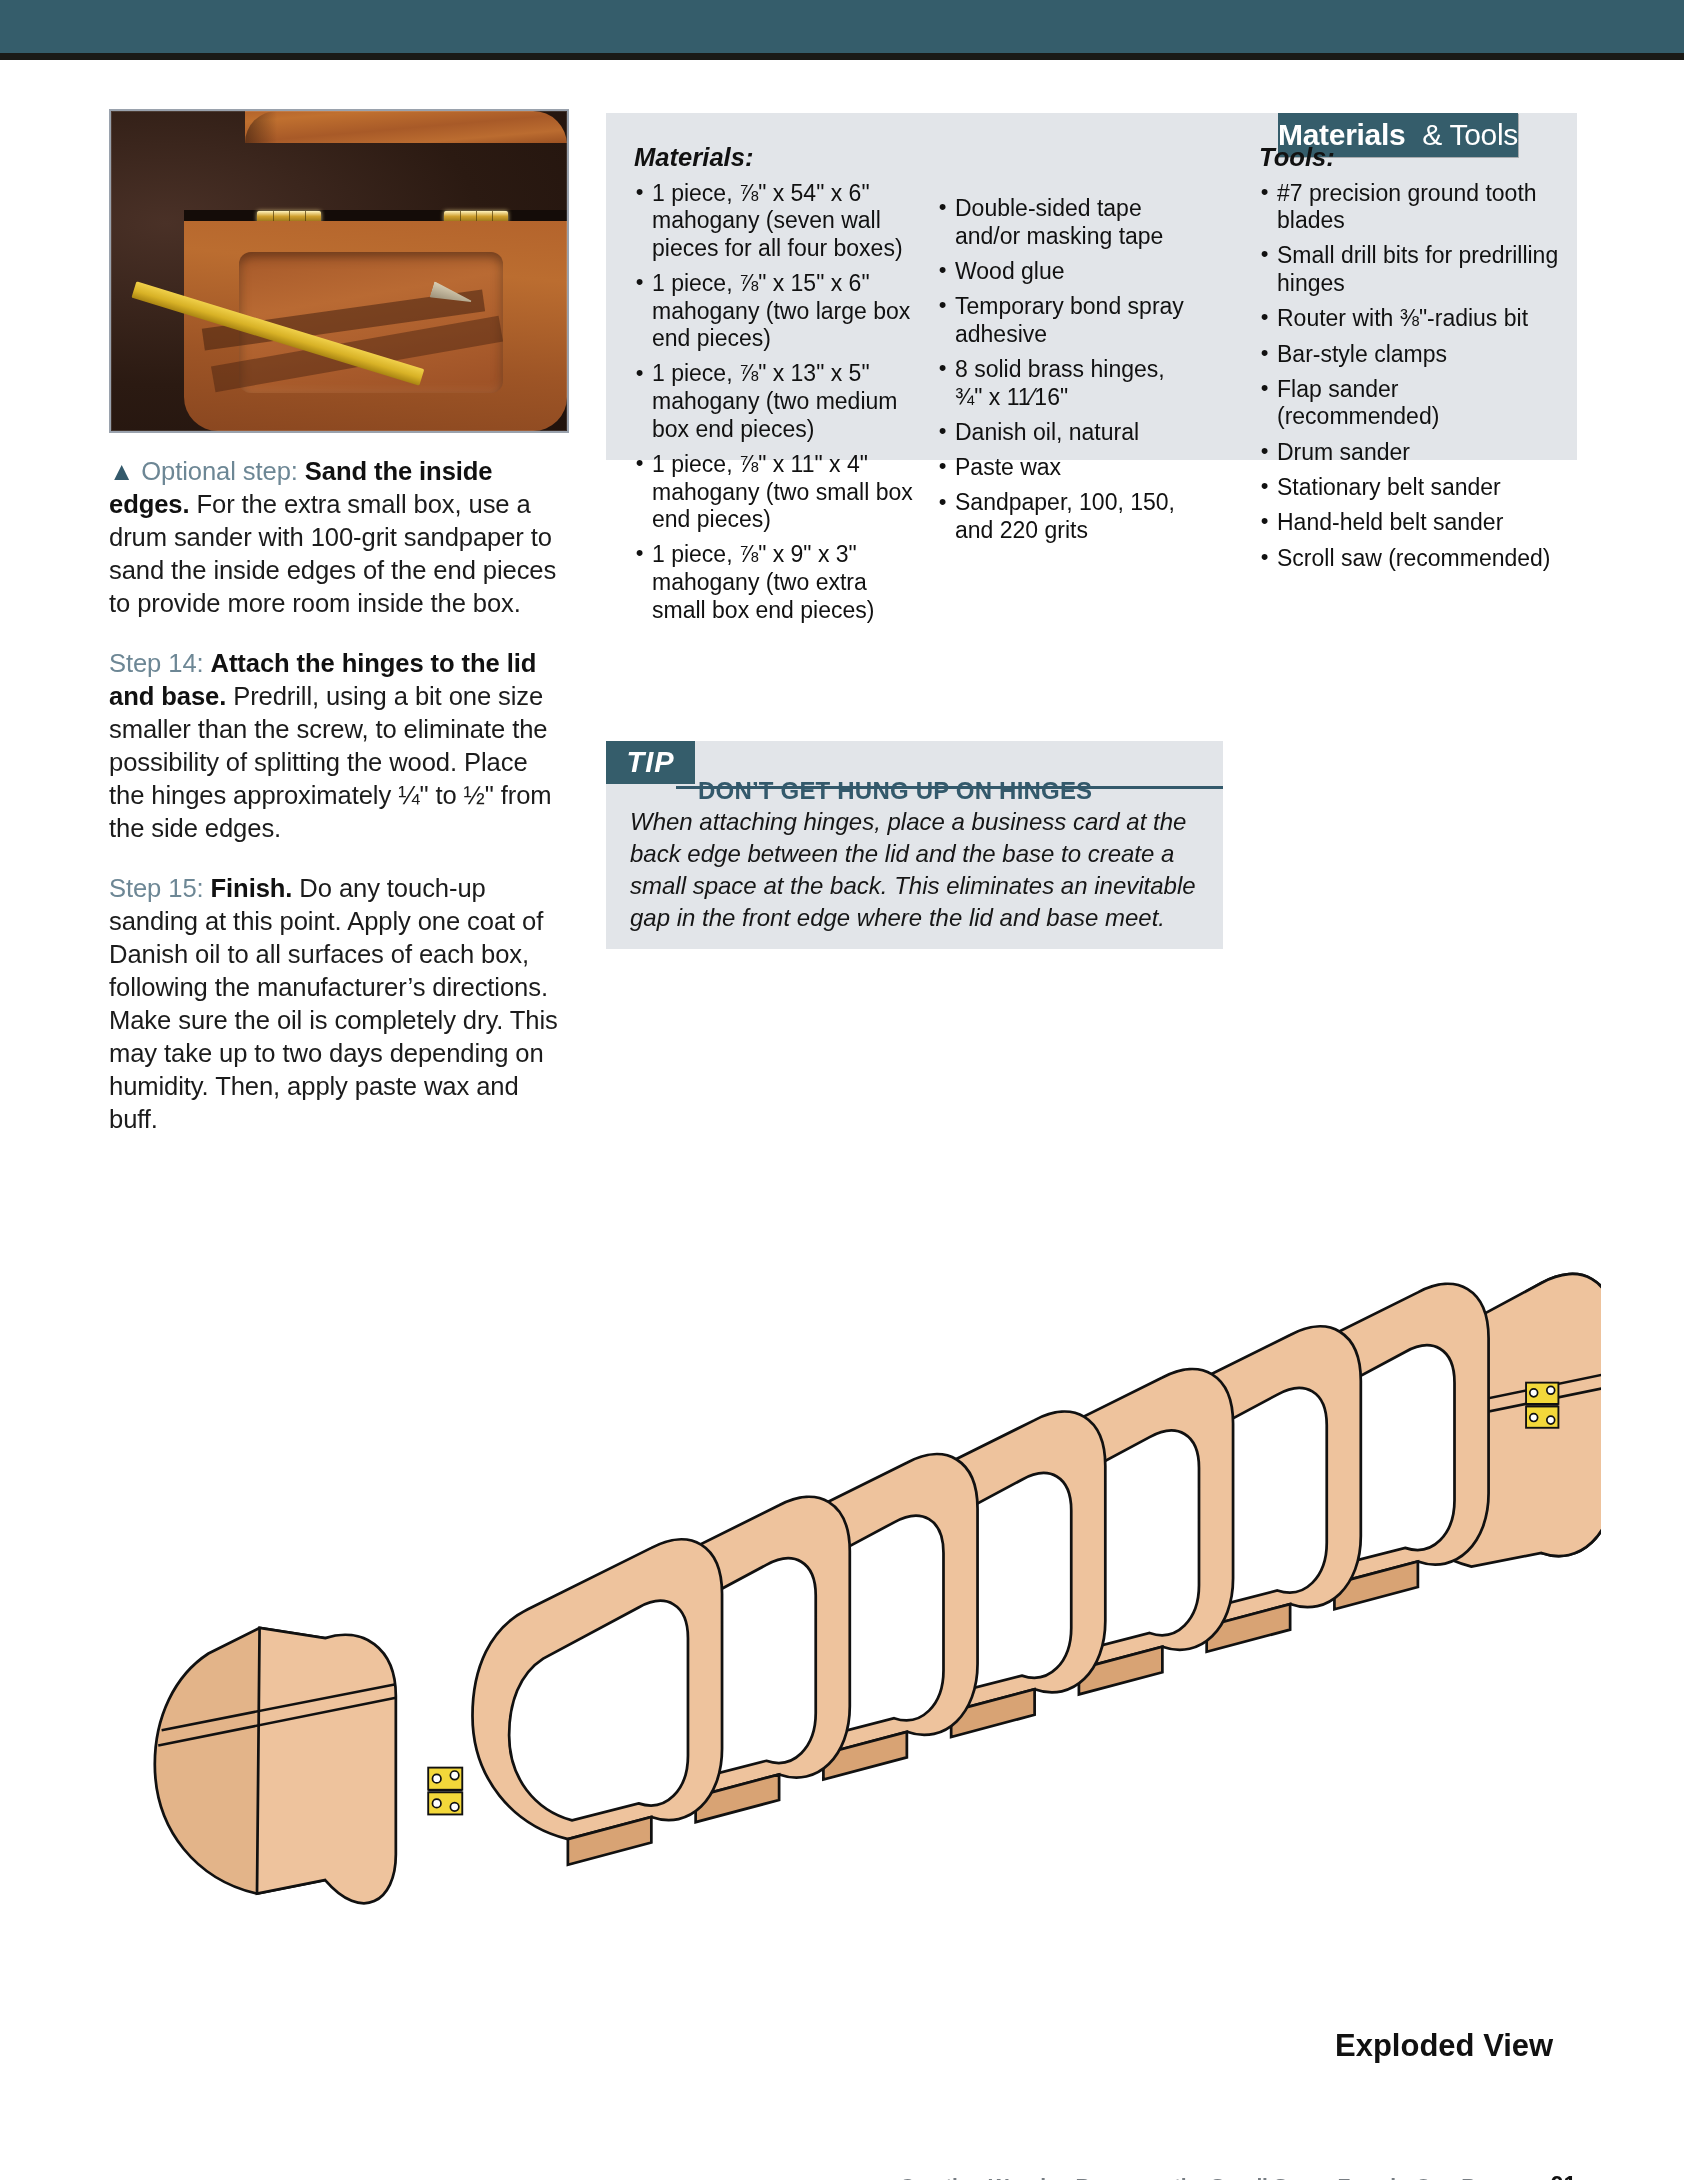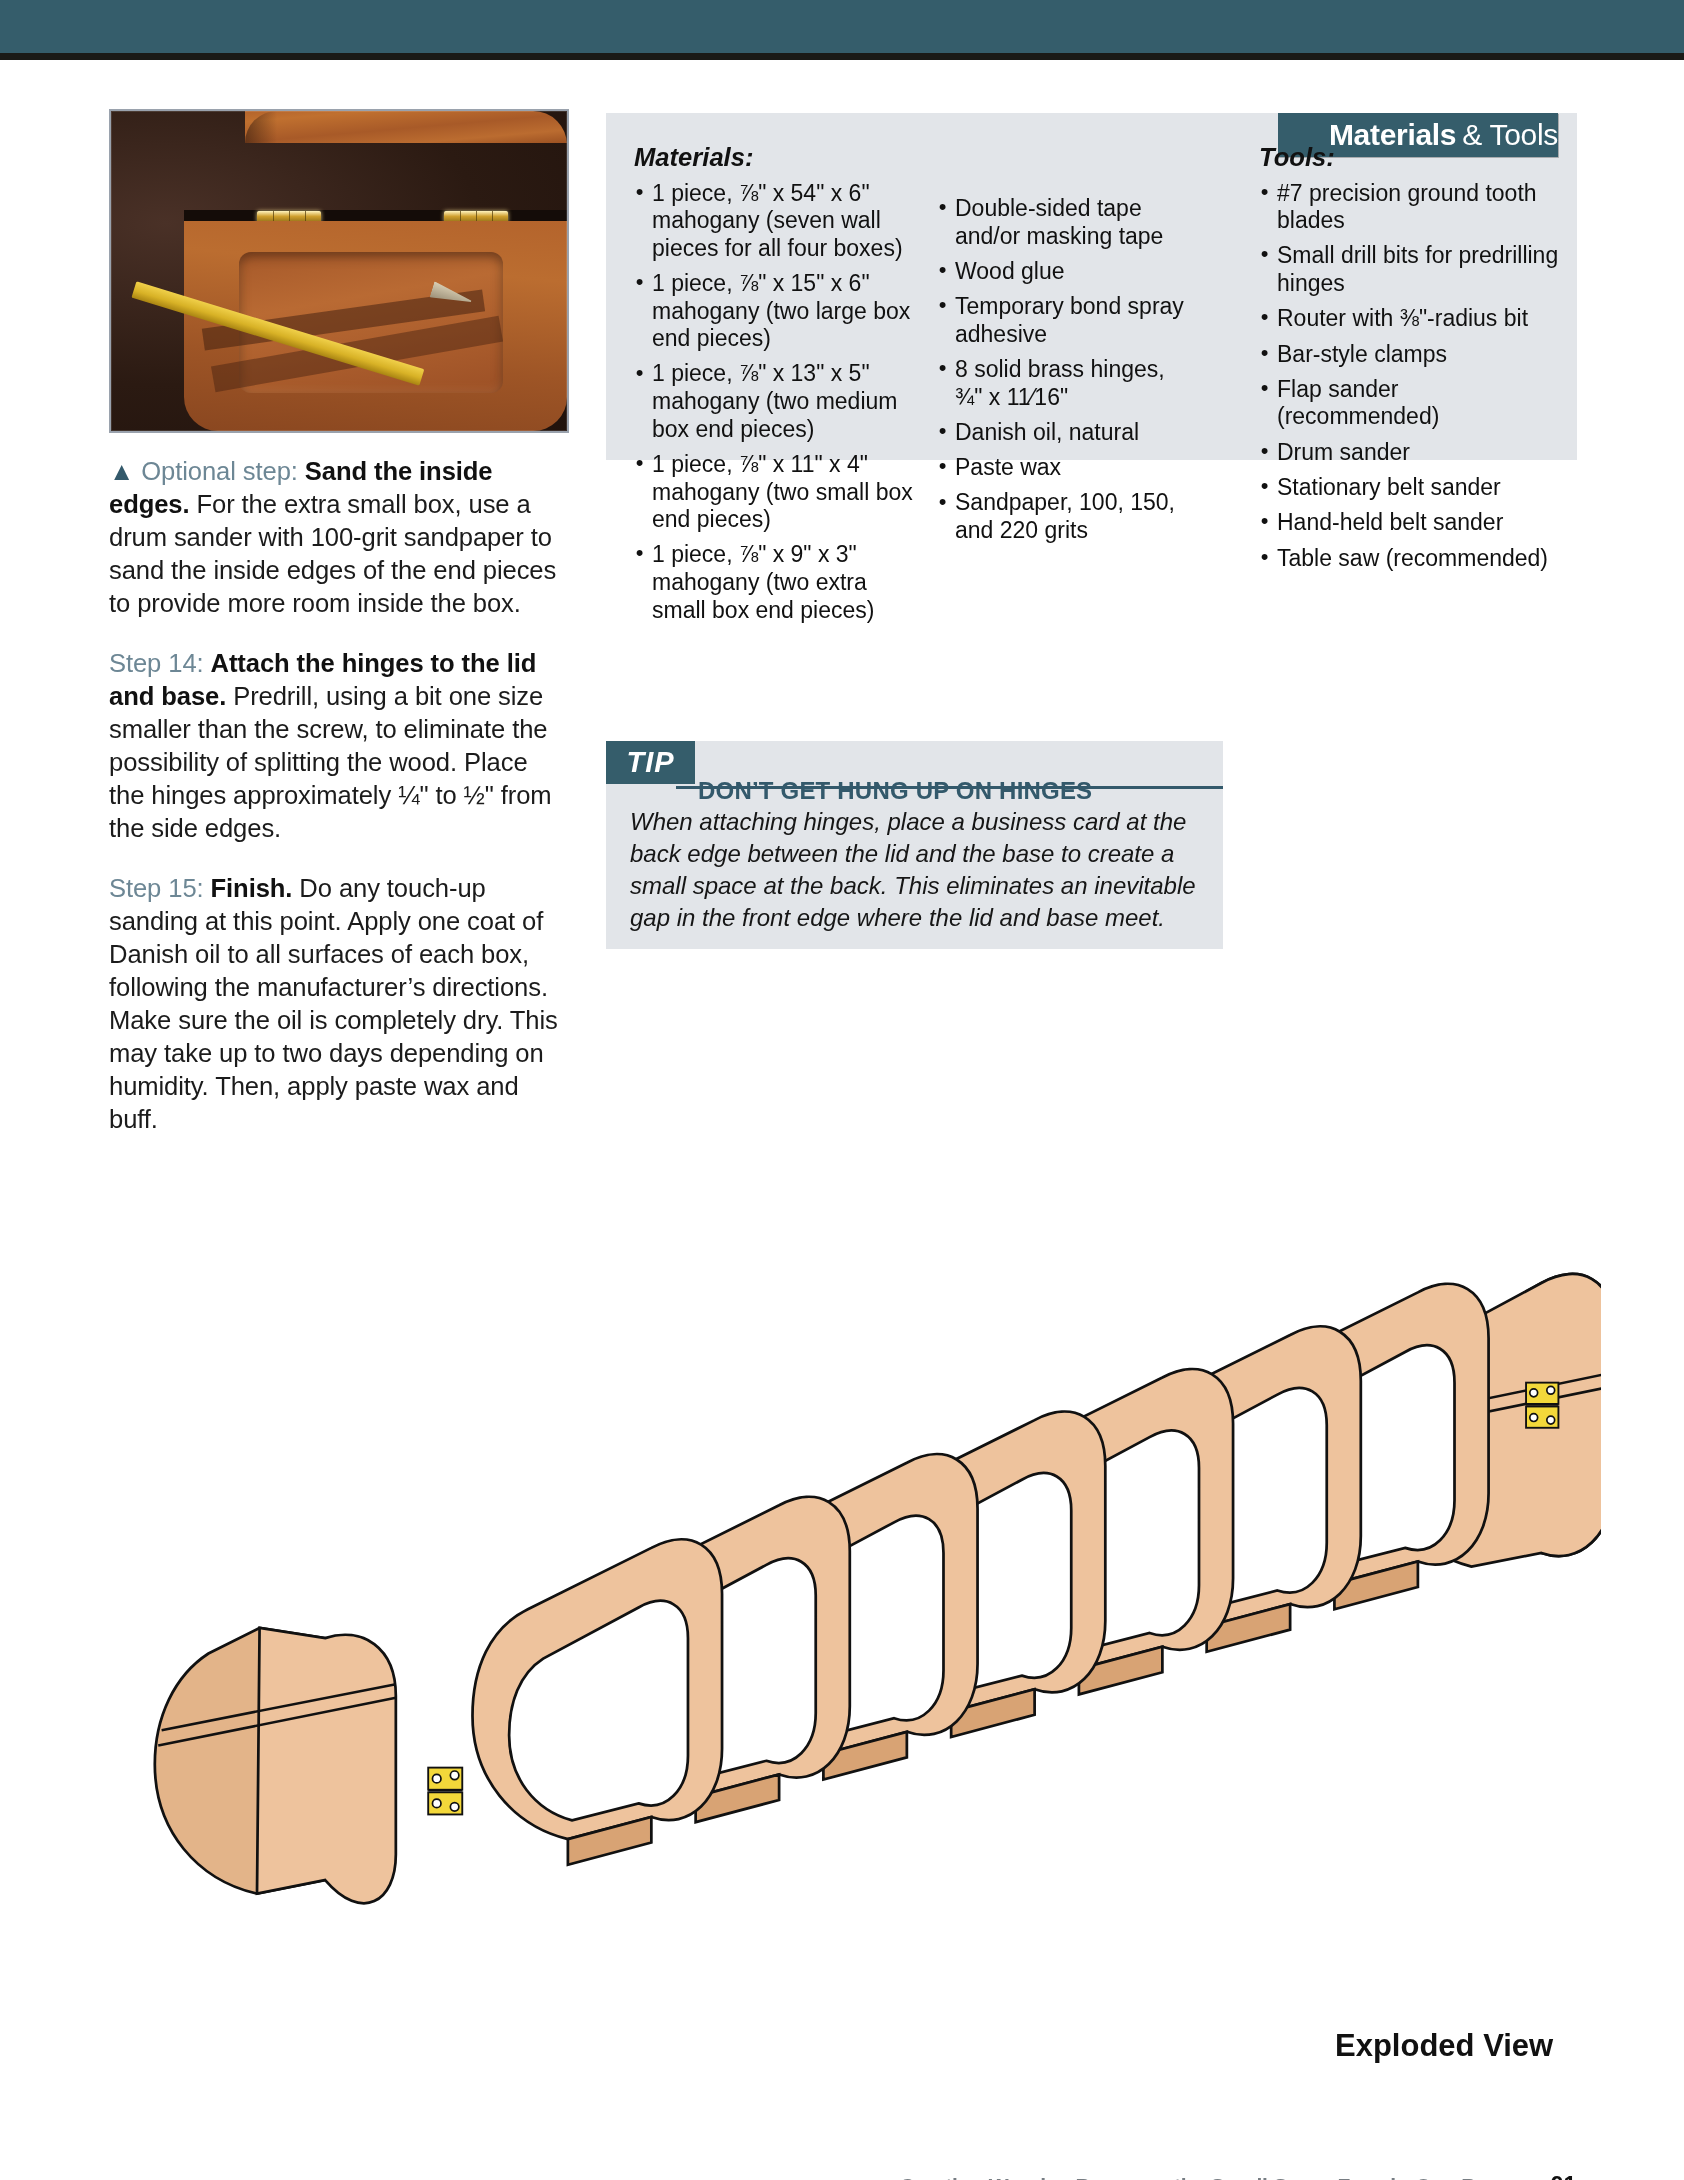--- a/index.html
+++ b/index.html
@@ -122,24 +122,24 @@
   .tri{
     color:#33596b;font-weight:bold;
   }
 
   
   .mat-panel{
     position:absolute;left:606px;top:53px;width:971px;height:347px;
     background:#e2e5e9;
   }
   .mat-tab{
-    position:absolute;left:1278px;top:53px;width:280px;height:44px;
+    position:absolute;left:1278px;top:53px;width:240px;height:44px;
     background:#355d6b;
     color:#ffffff;
-    display:flex;align-items:center;justify-content:flex-end;
+    display:flex;align-items:center;justify-content:space-between;
     font-size:30px;
     letter-spacing:-0.3px;
     box-shadow:0.9px 0.9px 0 rgba(0,0,0,.28);
   }
   .mat-tab .b1{font-weight:bold;}
   .mat-tab .b2{font-weight:normal;margin-left:6px;}
 
   .mat-heading{
     font-style:italic;font-weight:bold;font-size:25.6px;color:#111;
     margin:0 0 6.8px 0;
@@ -289,21 +289,21 @@
     <div class="mat-heading">Tools:</div>
     <ul class="mat-list">
       <li>#7 precision ground tooth blades</li>
       <li>Small drill bits for predrilling hinges</li>
       <li>Router with ⅜"-radius bit</li>
       <li>Bar-style clamps</li>
       <li>Flap sander (recommended)</li>
       <li>Drum sander</li>
       <li>Stationary belt sander</li>
       <li>Hand-held belt sander</li>
-      <li>Table saw (recommended)</li>
+      <li>Scroll saw (recommended)</li>
     </ul>
   </div>
 
   <div class="tip-wrap"></div>
   <div class="tip-badge">TIP</div>
   <div class="tip-title">DON’T GET HUNG UP ON HINGES</div>
   <div class="tip-underline"></div>
   <div class="tip-body">When attaching hinges, place a business card at the back edge between the lid and the base to create a small space at the back. This eliminates an inevitable gap in the front edge where the lid and base meet.</div>
 
   <div class="diagram">

